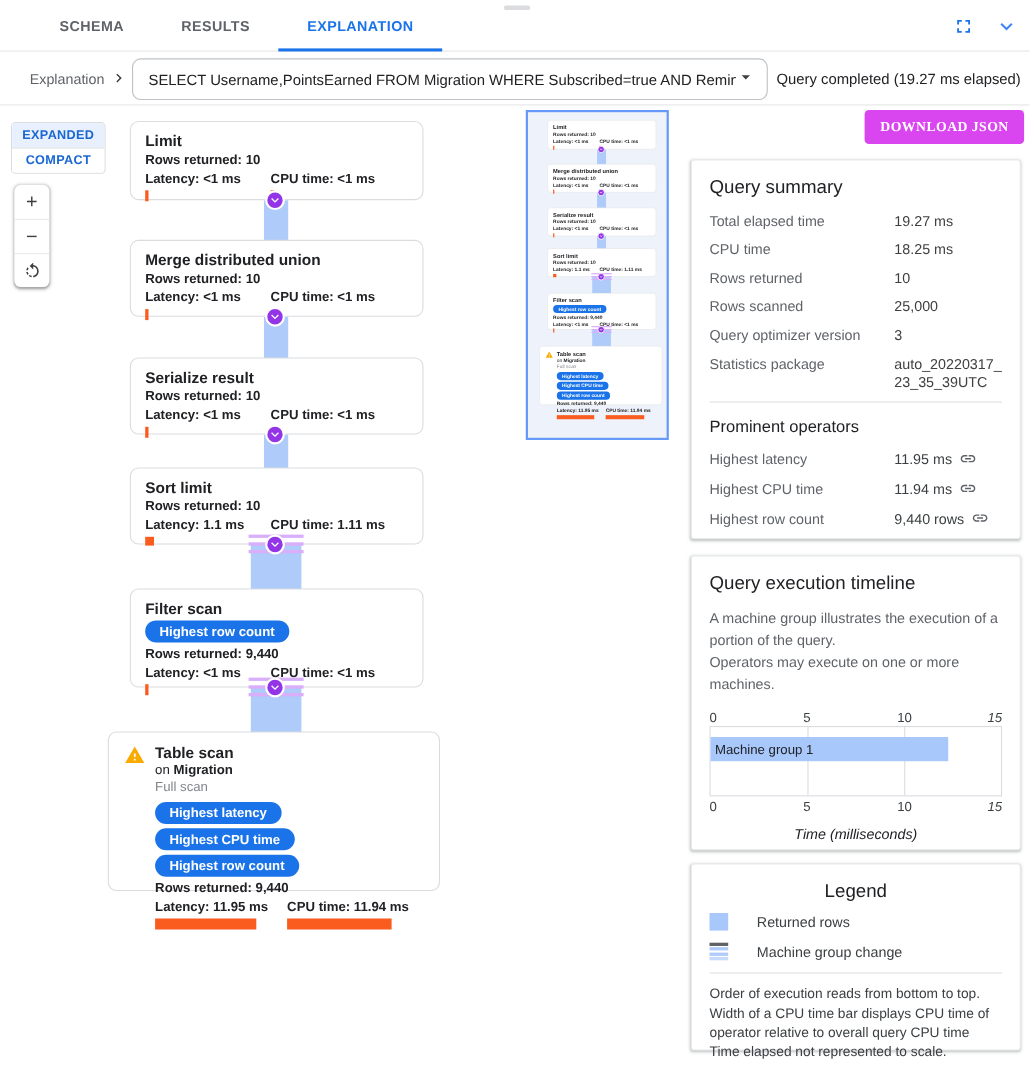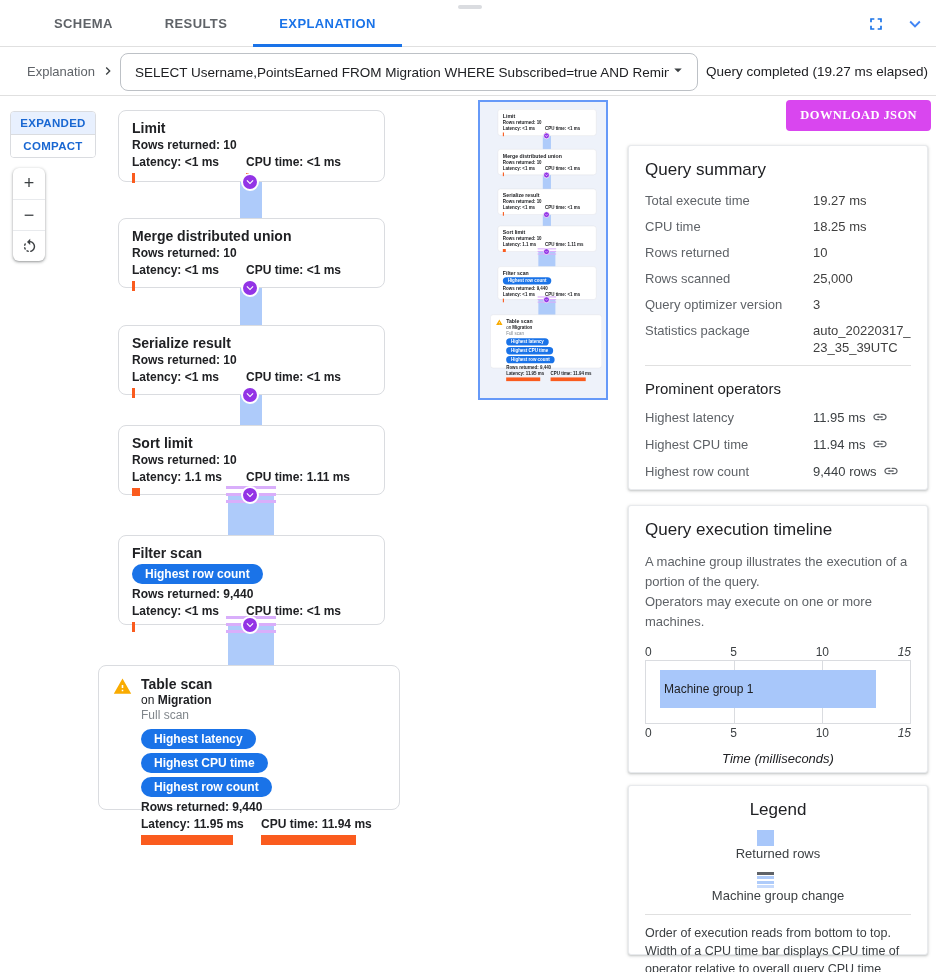--- a/index.html
+++ b/index.html
@@ -104,25 +104,25 @@
   .tl-chart { margin-top:12px; }
   .tl-ticks { position:relative; height:15px; font-size:12px; color:#3c4043; }
   .tl-ticks span { position:absolute; transform:translateX(-50%); }
   .tl-ticks .t0 { left:0; transform:none; }
   .tl-ticks .t1 { left:33.33%; }
   .tl-ticks .t2 { left:66.66%; }
   .tl-ticks .t3 { left:100%; transform:translateX(-100%);font-style:italic; }
   .tl-plot { position:relative; height:64px; border:1px solid #dadce0; background:#fff; }
   .tl-grid { position:absolute; top:0; bottom:0; width:1px; background:#dadce0; }
   .g1 { left:33.33%; } .g2 { left:66.66%; }
-  .tl-bar { position:absolute; left:0; top:9px; height:38px; width:82%; background:#a8c7fa; display:flex; align-items:center;margin-left:14px; }
+  .tl-bar { position:absolute; left:0; top:9px; height:22px; width:82%; background:#a8c7fa; display:flex; align-items:center; }
   .tl-bar span { font-size:12px; color:#202124; padding-left:4px; white-space:nowrap; }
   .tl-caption { text-align:center; font-size:13px; font-style:italic; color:#202124; margin-top:10px; }
 
-  .legend-item { display:flex; align-items:center; margin-bottom:11px;flex-direction:column; }
+  .legend-item { display:flex; align-items:center; margin-bottom:11px; }
   .legend-swatch { width:17px; height:16px; background:#a8c7fa; margin-right:26px; flex:none; }
   .legend-stripes { width:17px; height:16px; margin-right:26px; flex:none; display:flex; flex-direction:column; justify-content:space-between; }
   .legend-stripes i { display:block; height:3px; }
   .ls1 { background:#5f6368; } .ls2 { background:#aecbfa; } .ls3 { background:#aecbfa; } .ls4 { background:#c6dafc; }
   .legend-label { font-size:13px; color:#3c4043; }
   .legend-notes { border-top:1px solid #e0e0e0; margin-top:2px; padding-top:10px; font-size:12.5px; color:#3c4043; line-height:1.42; }
 </style>
 </head>
 <body>
 
@@ -443,21 +443,21 @@
     </div>
         </div>
     </div>
 
     <button class="dl-btn">DOWNLOAD JSON</button>
 
     <div class="card card-1">
       <div class="card-inner">
         <h2>Query summary</h2>
         <div class="sum-row">
-            <div class="sum-label">Total execute time</div>
+            <div class="sum-label">Total elapsed time</div>
             <div class="sum-value">19.27 ms</div>
           </div>
         <div class="sum-row">
             <div class="sum-label">CPU time</div>
             <div class="sum-value">18.25 ms</div>
           </div>
         <div class="sum-row">
             <div class="sum-label">Rows returned</div>
             <div class="sum-value">10</div>
           </div>

